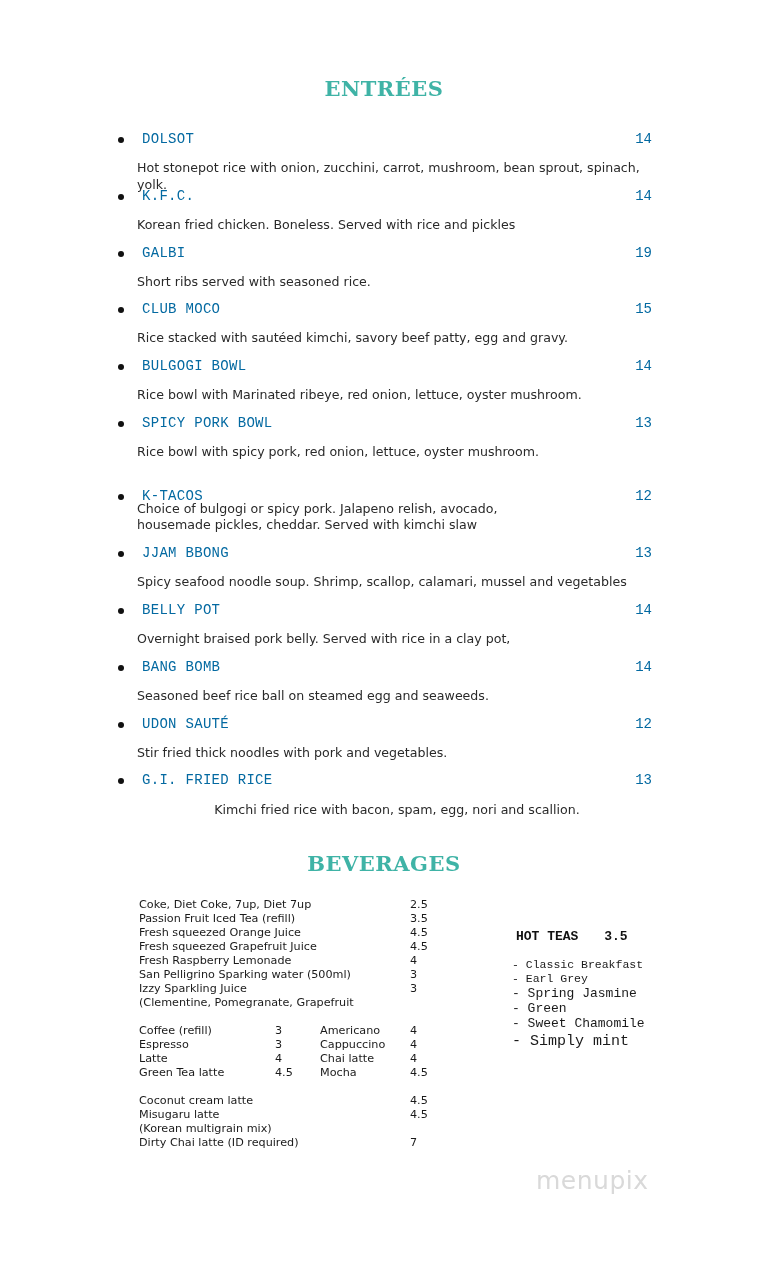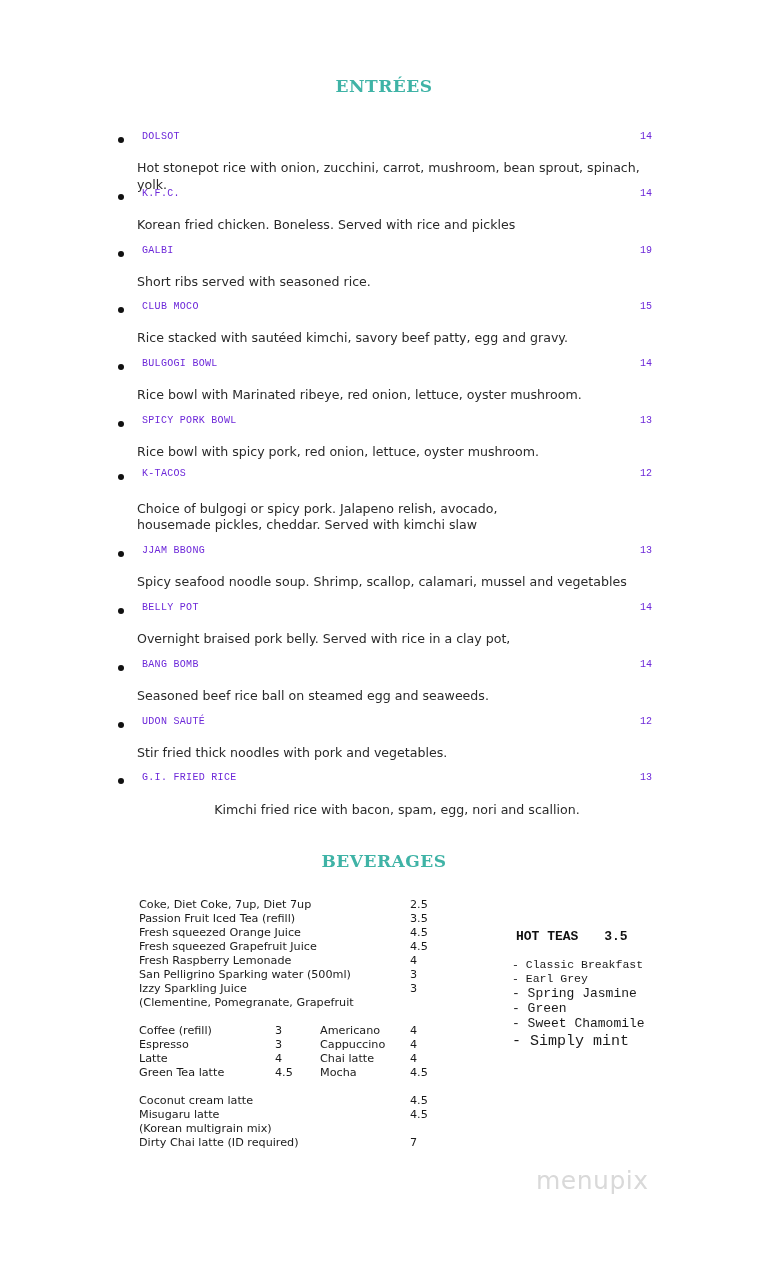--- a/index.html
+++ b/index.html
@@ -1,24 +1,24 @@
 <!DOCTYPE html>
 <html><head>
 <meta charset="utf-8">
 <style>
   html, body { margin: 0; padding: 0; background: #ffffff; }
   body { width: 768px; height: 1265px; position: relative; overflow: hidden; color: #1a1a1a; }
   .section-title {
     position: absolute; left: 0; width: 768px; text-align: center;
-    font-family: "DejaVu Serif", serif; font-weight: bold; font-size: 17px;
+    font-family: "DejaVu Serif", serif; font-weight: bold; font-size: 21px;
     letter-spacing: 0.5px; color: #3fb3a6;
   }
   .entree-name-row {
     position: absolute; left: 118px; width: 534px; height: 20px;
-    font-family: "Liberation Mono", monospace; font-size: 10px; color: #6d28d9;
+    font-family: "Liberation Mono", monospace; font-size: 14px; color: #0369a1;
   }
   .bullet {
     position: absolute; left: 0; top: 6px; width: 6px; height: 6px; border-radius: 50%; background: #111;
   }
   .entree-name { position: absolute; left: 24px; top: 0; letter-spacing: 0.3px; }
   .entree-price { position: absolute; right: 0; top: 0; }
   .entree-desc {
     position: absolute; left: 137px; width: 520px;
     font-family: "DejaVu Sans", sans-serif; font-size: 12.6px; line-height: 17px; color: #2a2a2a;
   }
@@ -77,21 +77,21 @@
 </div>
 <div class="entree-desc" style="top:386px;">Rice bowl with Marinated ribeye, red onion, lettuce, oyster mushroom.</div>
 
 <div class="entree-name-row" style="top:415px;">
   <span class="bullet"></span>
   <span class="entree-name">SPICY PORK BOWL</span>
   <span class="entree-price">13</span>
 </div>
 <div class="entree-desc" style="top:443px;">Rice bowl with spicy pork, red onion, lettuce, oyster mushroom.</div>
 
-<div class="entree-name-row" style="top:468px;text-decoration:underline;">
+<div class="entree-name-row" style="top:488px;text-decoration:underline;">
   <span class="bullet"></span>
   <span class="entree-name">K-TACOS</span>
   <span class="entree-price">12</span>
 </div>
 <div class="entree-desc" style="top:500px;">Choice of bulgogi or spicy pork. Jalapeno relish, avocado,</div>
 <div class="entree-desc" style="top:516px;">housemade pickles, cheddar. Served with kimchi slaw</div>
 
 <div class="entree-name-row" style="top:545px;">
   <span class="bullet"></span>
   <span class="entree-name">JJAM BBONG</span>

